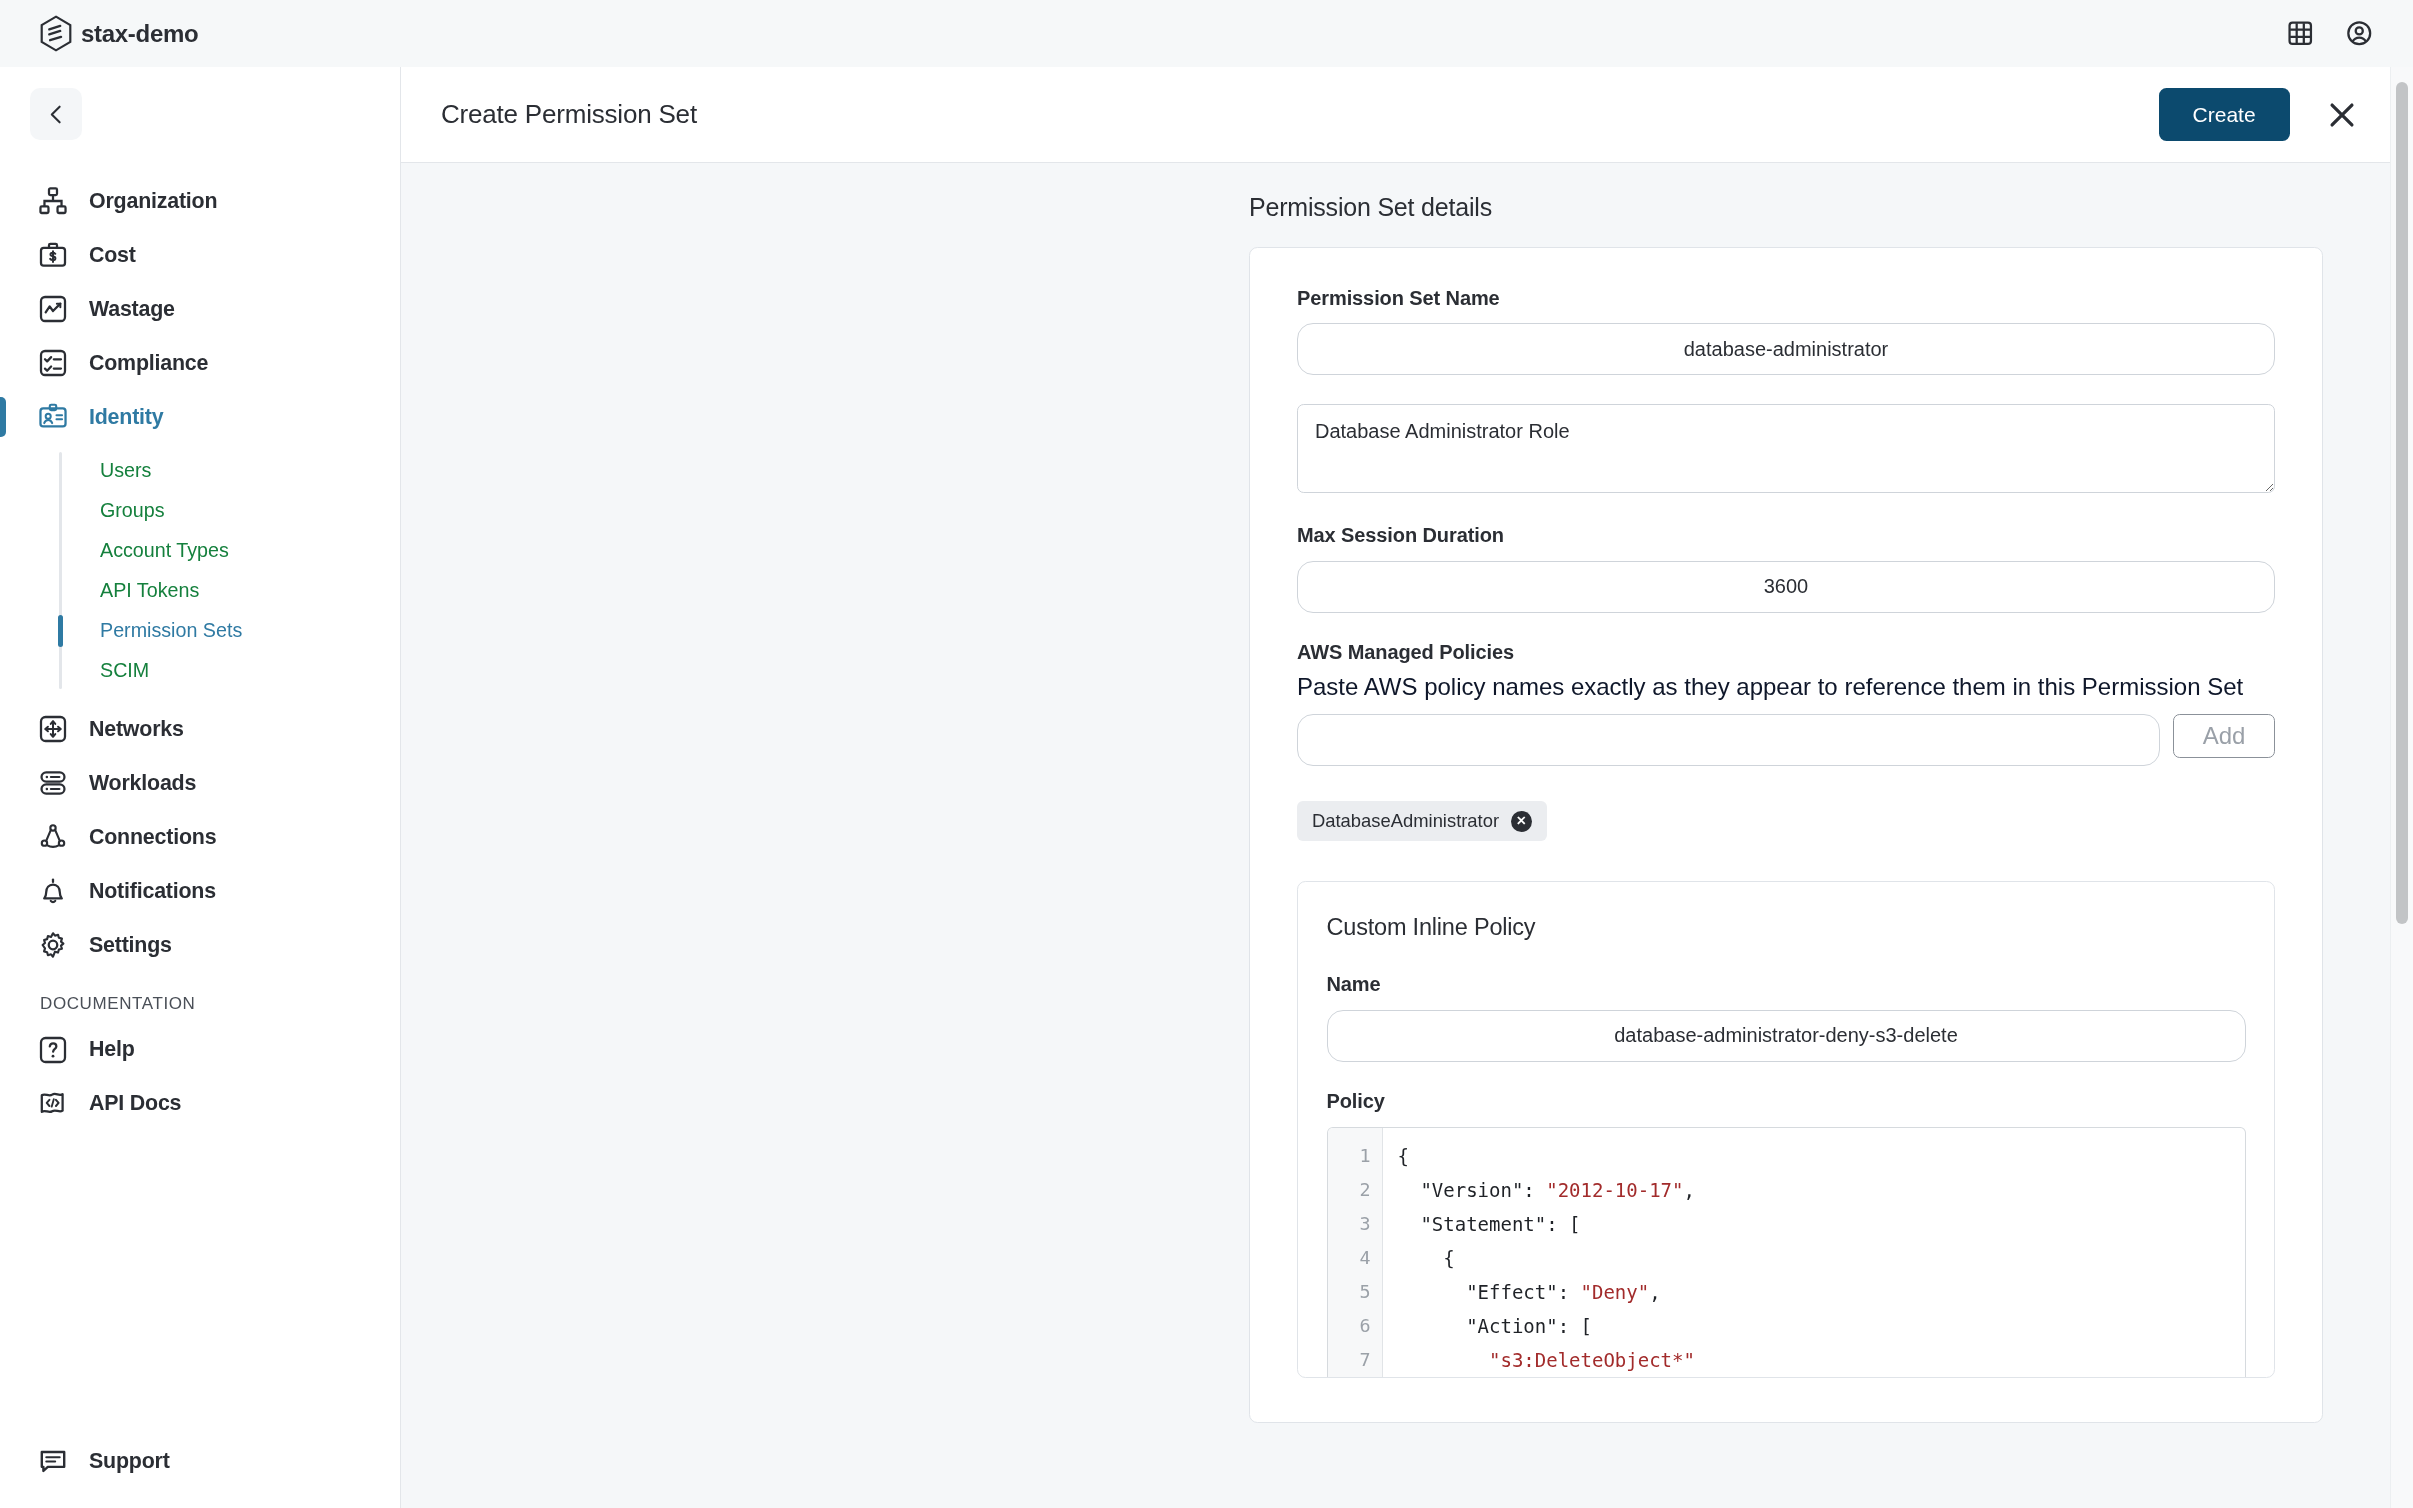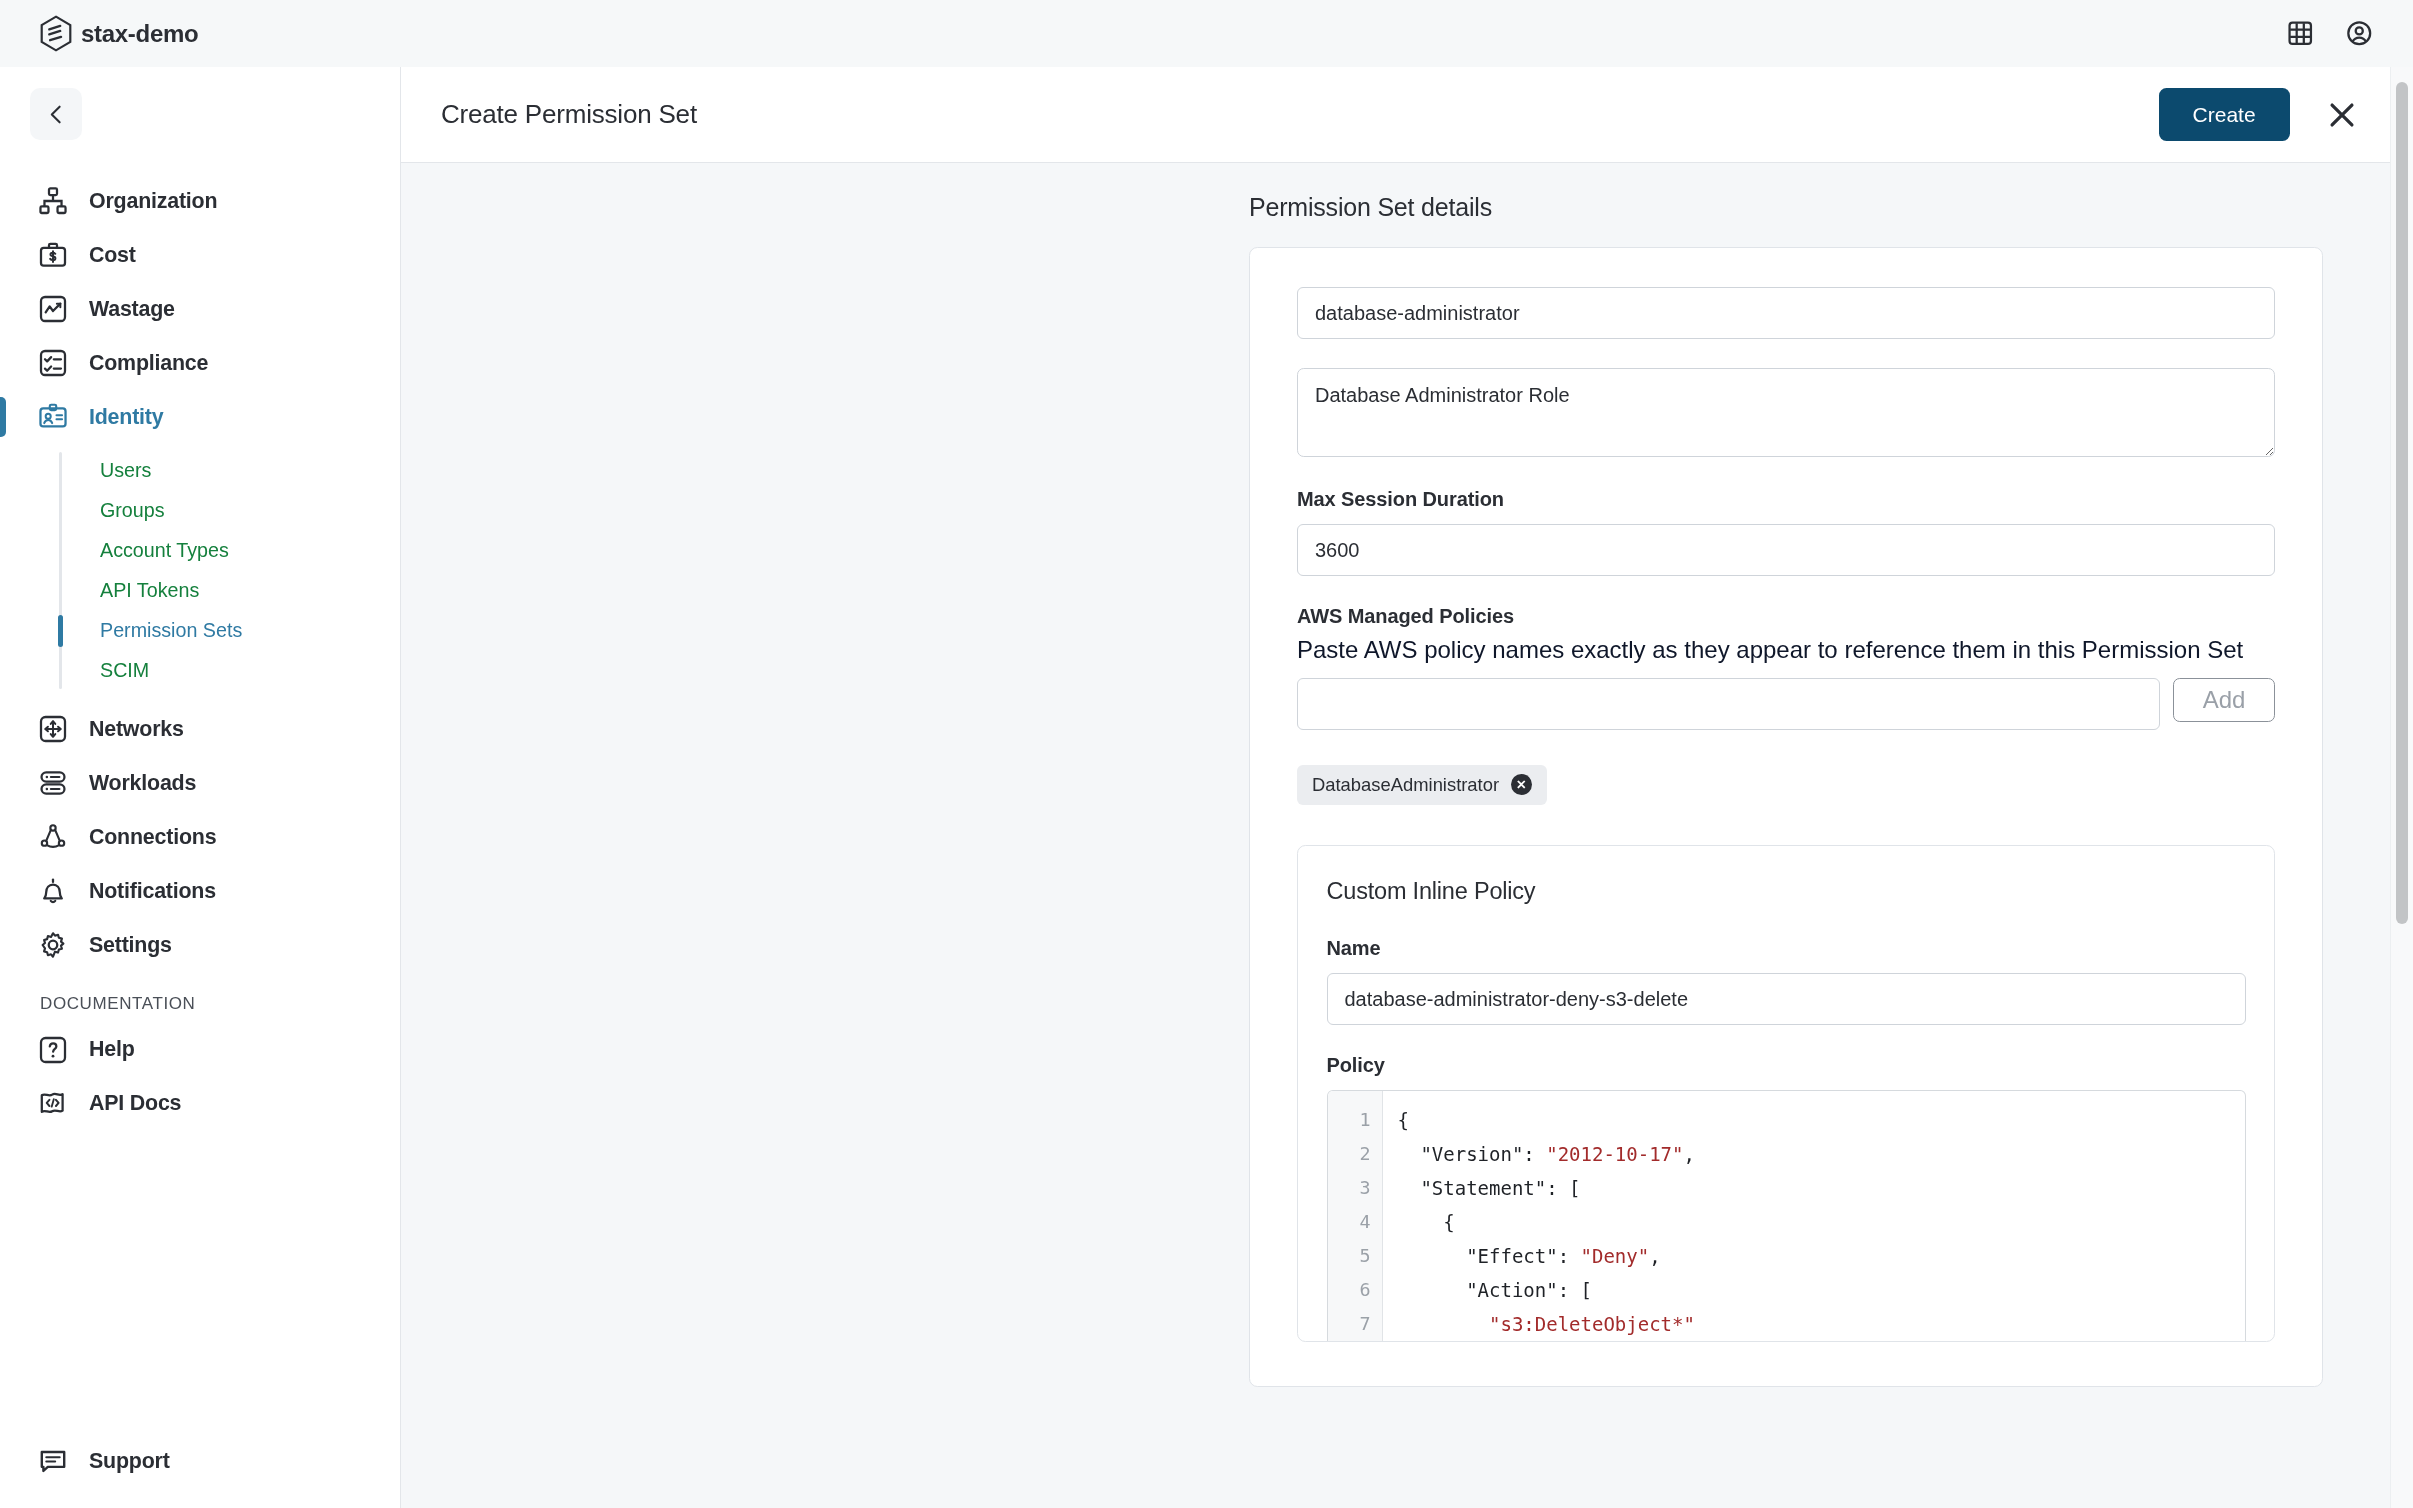--- a/index.html
+++ b/index.html
@@ -136,25 +136,25 @@
   .field-label {
     display: block;
     font-size: 20px; font-weight: 700; color: #2b2e34;
     margin-bottom: 13.4px; letter-spacing: -0.1px;
   }
   .field-help {
     font-size: 24px; color: #0f172a; margin: -6.7px 0 13.4px 0; font-weight: 400;
   }
   .txt-input {
     width: 100%; height: 52px;
-    border: 0.8px solid #cfd4da; border-radius: 6px;
+    border: 0.8px solid #cfd4da; border-radius: 16px;
     background: #ffffff;
     font-family: "Liberation Sans", sans-serif;
     font-size: 20px; color: #2b2e34;
-    padding: 8px 17px; outline: none;
+    padding: 8px 17px; outline: none; text-align: center;
   }
   .txt-area {
     width: 100%; height: 89px;
     border: 0.8px solid #cfd4da; border-radius: 6.7px;
     background: #ffffff;
     font-family: "Liberation Sans", sans-serif;
     font-size: 20px; color: #2b2e34;
     padding: 13.4px 17px; outline: none; resize: vertical;
     line-height: 1.3;
   }
@@ -432,20 +432,21 @@
   </div>
 
   <div class="scroll-area">
     <div class="content-inner">
 
       <div class="section-heading">Permission Set details</div>
 
       <div class="card">
 
         <div class="field">
+          <label class="field-label">Permission Set Name</label>
           <input class="txt-input" type="text" value="database-administrator" style="">
         </div>
 
         <div class="field">
           <textarea class="txt-area" style="">Database Administrator Role</textarea>
         </div>
 
         <div class="field">
           <label class="field-label">Max Session Duration</label>
           <input class="txt-input" type="text" value="3600" style="">

